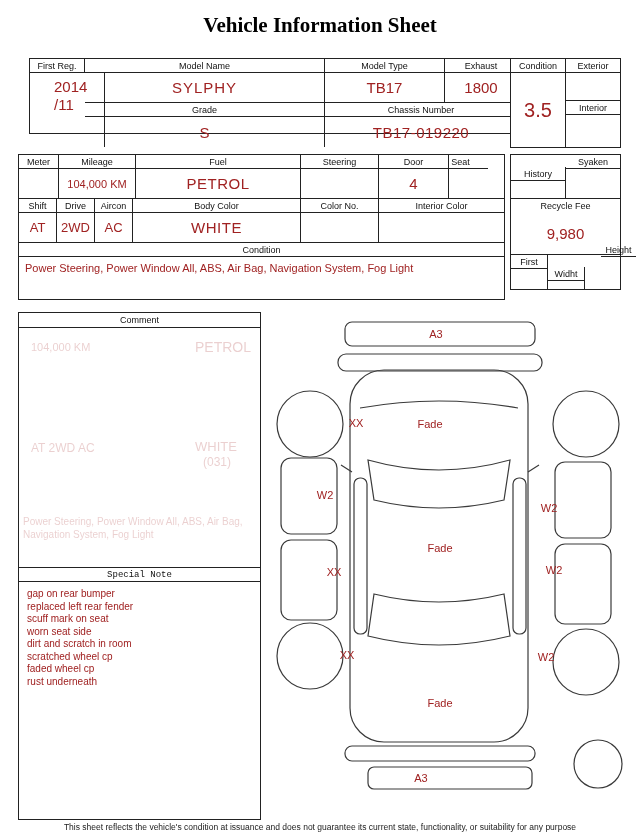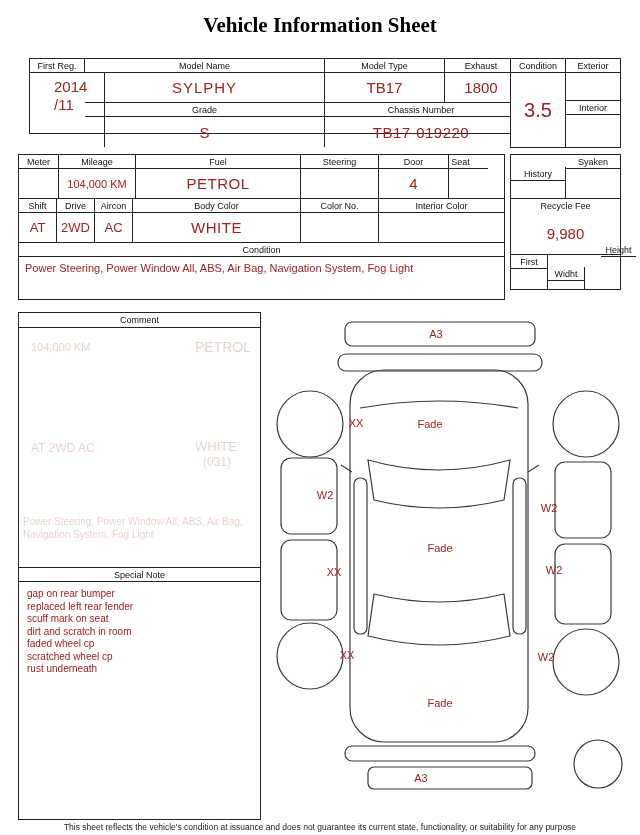--- a/index.html
+++ b/index.html
@@ -106,28 +106,29 @@
   <span class="ghost" style="left:12px;top:28px;font-size:11px;">104,000 KM</span>
   <span class="ghost" style="left:176px;top:26px;font-size:14px;">PETROL</span>
   <span class="ghost" style="left:12px;top:128px;font-size:12px;">AT  2WD  AC</span>
   <span class="ghost" style="left:176px;top:126px;font-size:13px;">WHITE</span>
   <span class="ghost" style="left:184px;top:142px;font-size:12px;">(031)</span>
   <span class="ghost" style="left:4px;top:203px;font-size:10px;">Power Steering, Power Window  All, ABS, Air Bag,</span>
   <span class="ghost" style="left:4px;top:216px;font-size:10px;">Navigation System, Fog Light</span>
 </div>
 
 <div class="box" style="left:18px;top:567px;width:243px;height:253px;">
-  <div class="boxhdr" style="height:14px;">Special Note</div>
+  <div class="boxhdr" style="height:14px;font-family:Liberation Mono, monospace;">Special Note</div>
   <div class="notes">
     <div>gap on rear bumper</div>
     <div>replaced left rear fender</div>
     <div>scuff mark on seat</div>
+    <div>worn seat side</div>
     <div>dirt and scratch in room</div>
+    <div>scratched wheel cp</div>
     <div>faded wheel cp</div>
-    <div>scratched wheel cp</div>
     <div>rust underneath</div>
   </div>
 </div>
 
 <svg viewBox="0 0 372 492" style="position:absolute;left:268px;top:312px;width:372px;height:492px;">
   <g class="dia">
     <rect x="77" y="10" width="190" height="24" rx="7"></rect>
     <rect x="70" y="42" width="204" height="17" rx="8"></rect>
     <rect x="82" y="58" width="178" height="372" rx="34"></rect>
     <path d="M92,96 Q171,82 250,96"></path>

